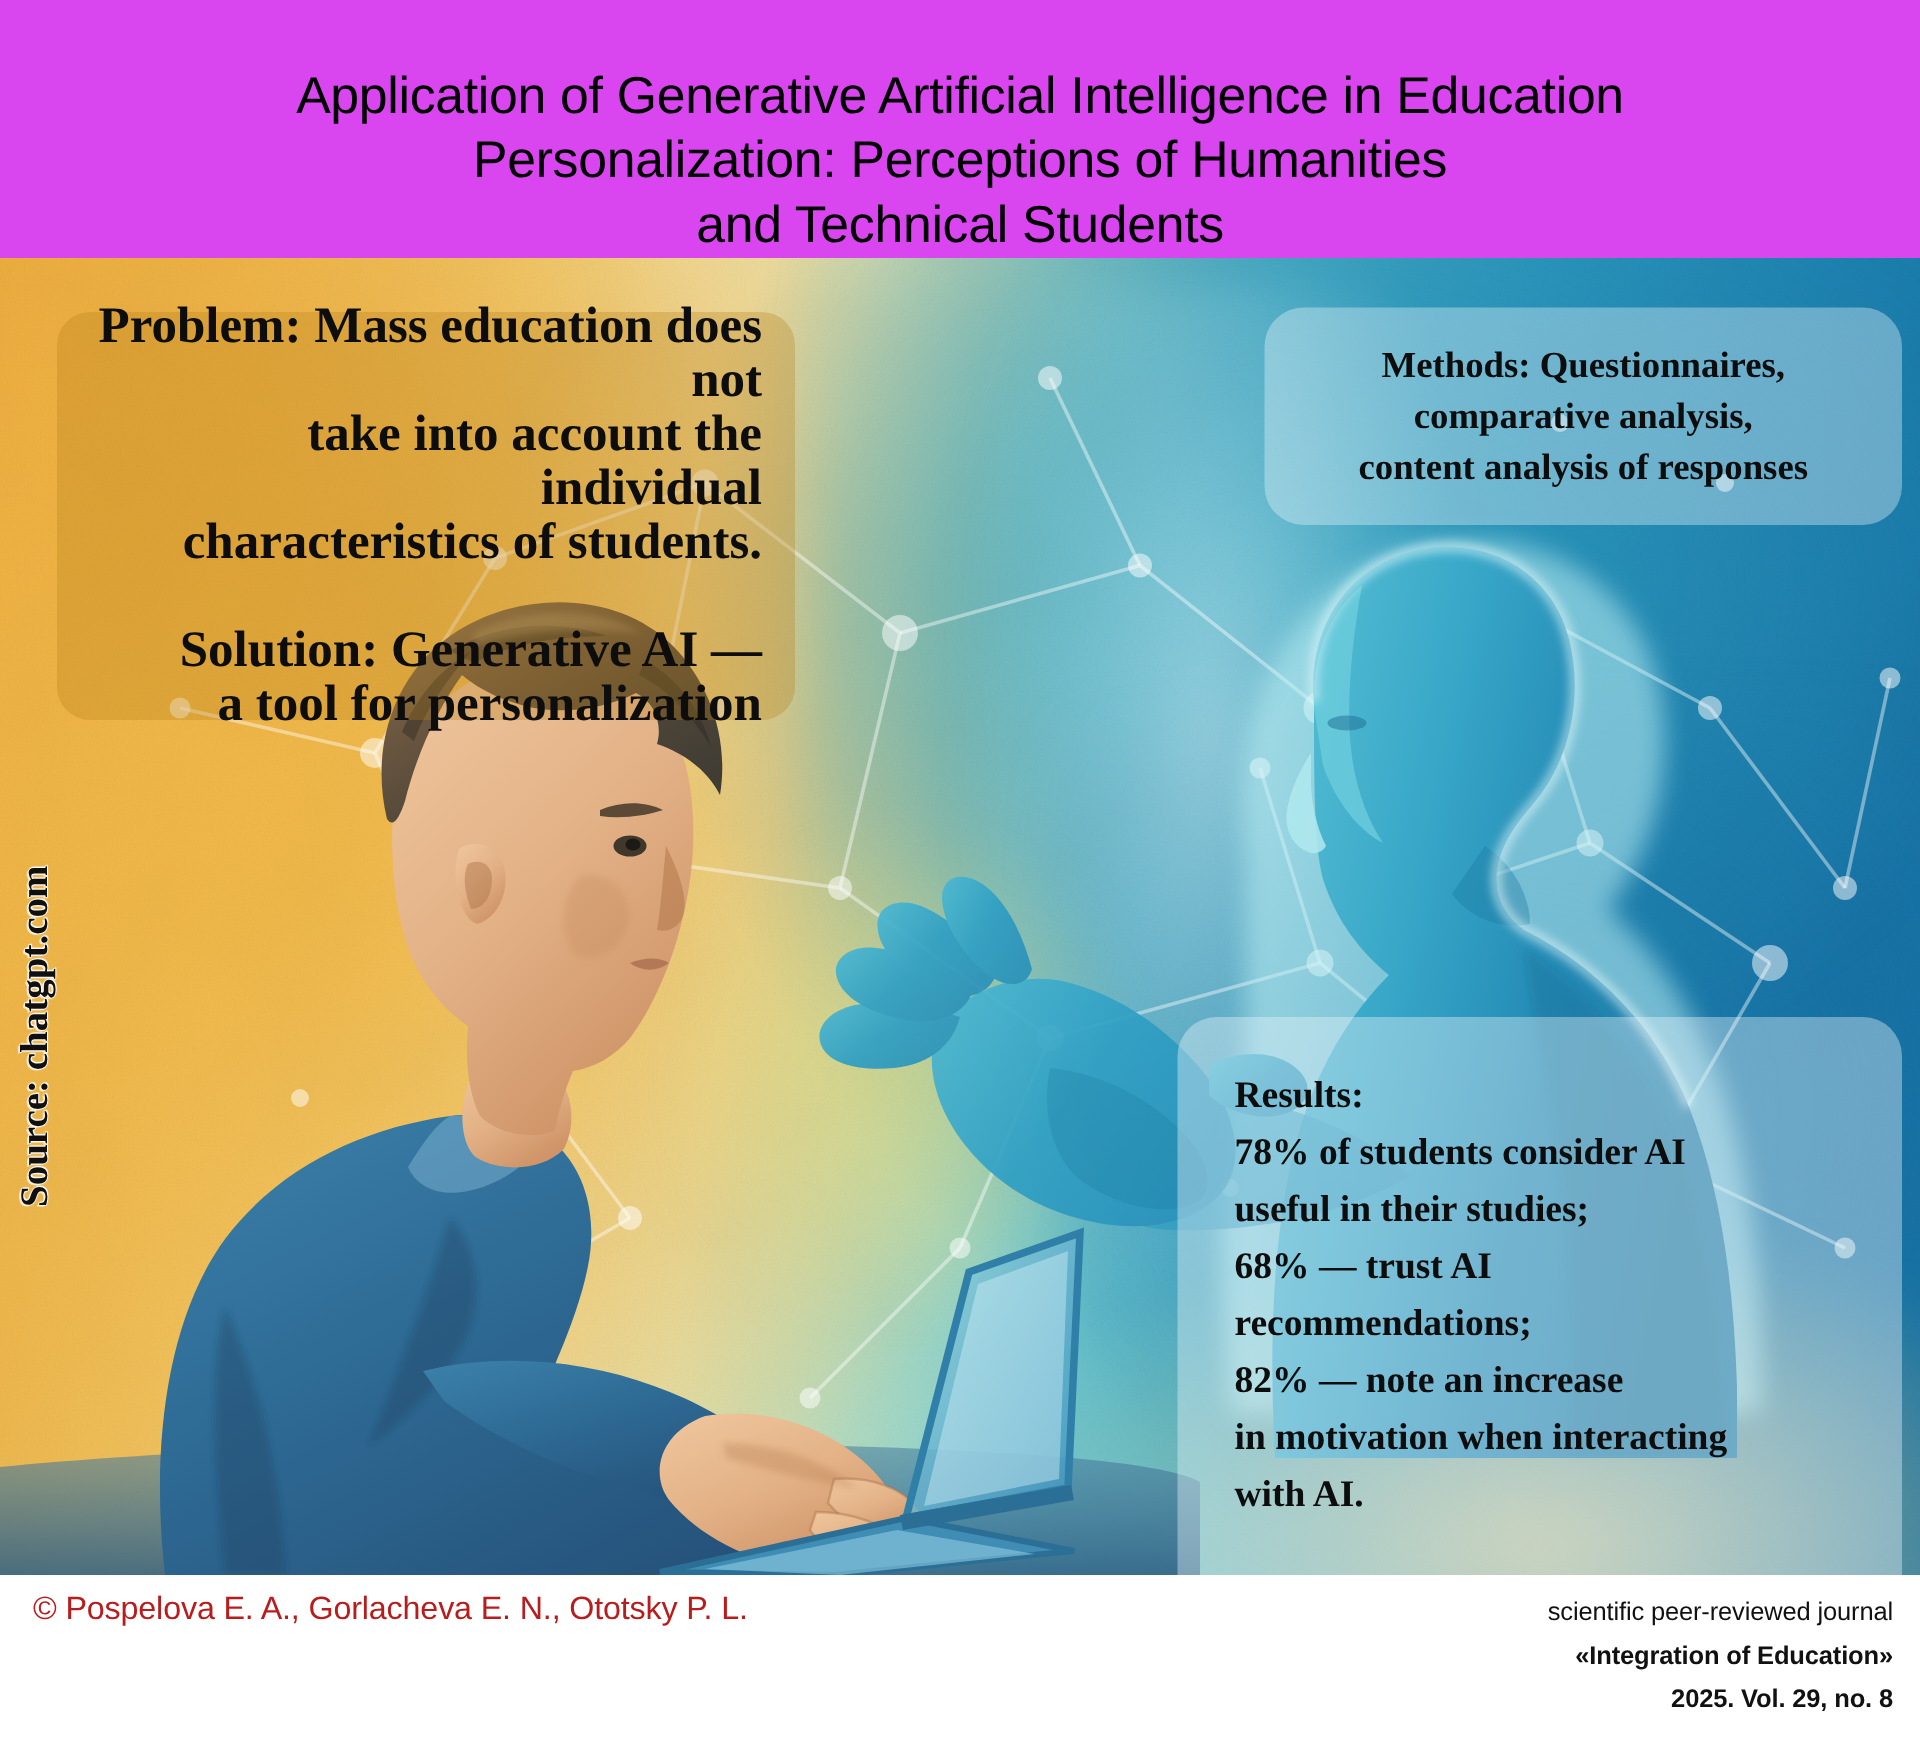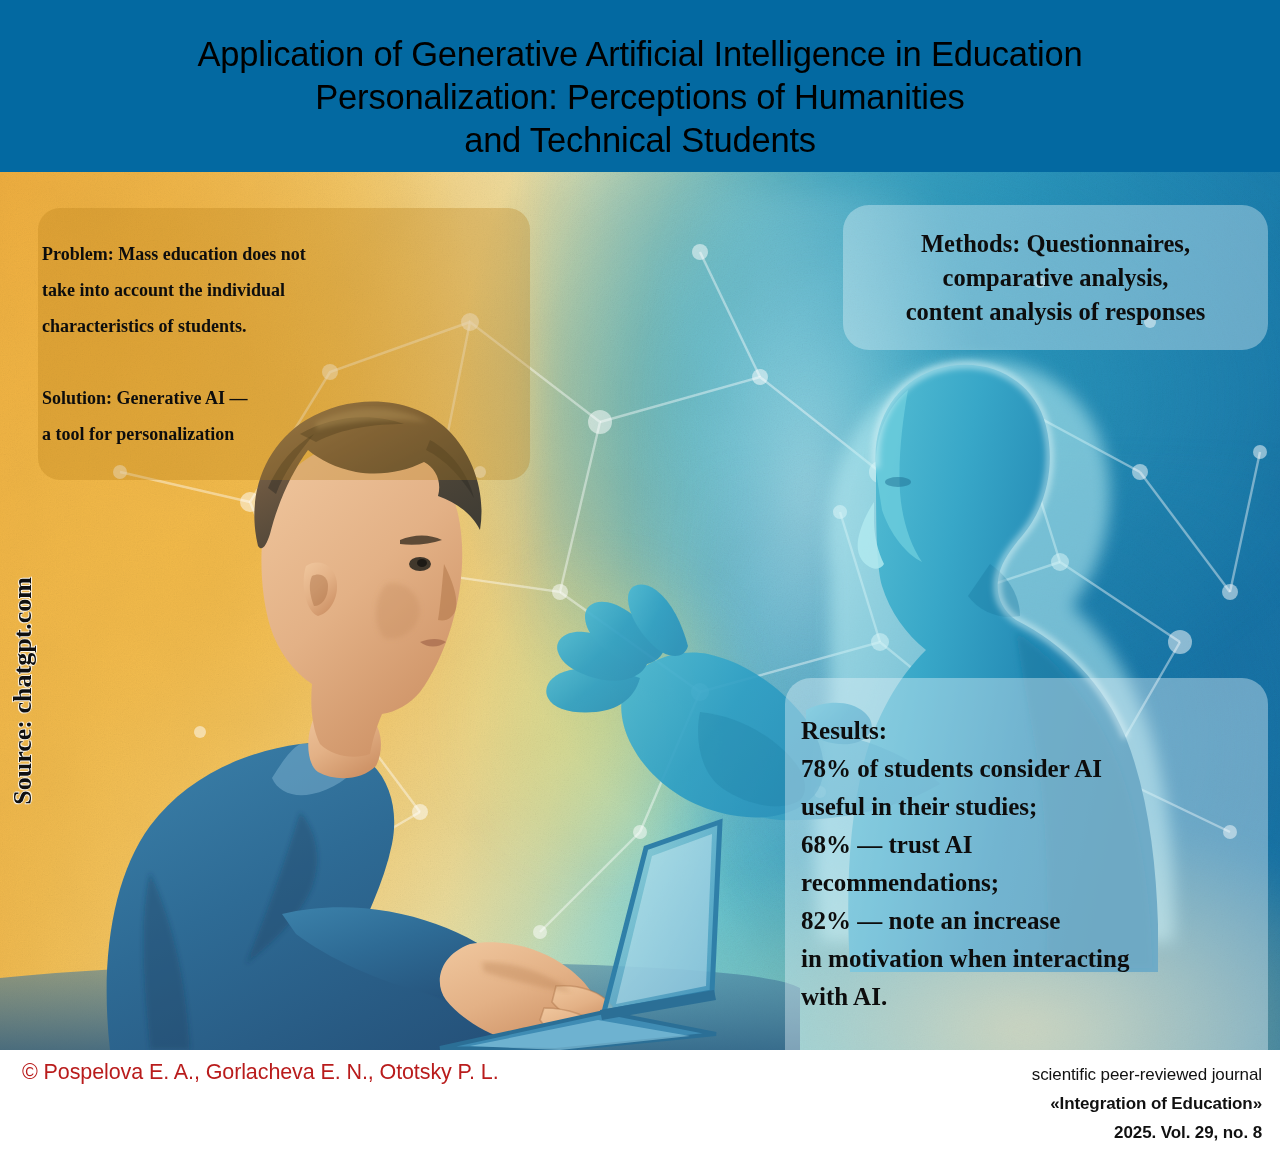--- a/index.html
+++ b/index.html
@@ -5,22 +5,22 @@
   html,body{margin:0;padding:0;background:#ffffff;}
   body{
     width:1280px;height:1163px;
     font-family:"Liberation Sans", sans-serif;
     overflow:hidden;position:relative;
   }
 
   
   .title-block{
     position:absolute;left:0;top:0;width:1280px;height:172px;
-    display:flex;align-items:center;justify-content:center;
-    background:#0369a1;
+    display:flex;align-items:flex-end;justify-content:center;
+    background:#d946ef;
   }
   .title-text{
     text-align:center;
     font-size:34.5px;line-height:43px;
     color:#000000;font-weight:400;
     letter-spacing:-0.2px;
     margin-top:22px;
     font-family:"Liberation Sans", sans-serif;
     white-space:pre-line;
   }
@@ -101,40 +101,40 @@
     white-space:pre-line;
   }
 
   .panel-problem{
     left:38px;top:36px;width:492px;height:272px;
     background:rgba(183,126,24,0.30);
     border-radius:22px;
     display:flex;align-items:center;justify-content:center;
   }
   .panel-problem .panel-text{
-    font-size:18px;line-height:36px;text-align:left;
-    width:100%;padding:0 4px;box-sizing:border-box;
+    font-size:34px;line-height:36px;text-align:right;
+    width:100%;padding:0 22px;box-sizing:border-box;
   }
 
   .panel-methods{
     left:843px;top:33px;width:425px;height:145px;
     background:rgba(229,245,250,0.38);
     border-radius:26px;
     display:flex;align-items:center;justify-content:center;
   }
   .panel-methods .panel-text{
     font-size:24.5px;line-height:34px;text-align:center;
     width:100%;padding:0 27px;box-sizing:border-box;
   }
 
   .panel-results{
     left:785px;top:506px;width:483px;height:469px;
     background:rgba(232,246,250,0.40);
     border-radius:26px 26px 30px 30px;
-    padding:34px 0 0 16px;
+    padding:34px 0 0 38px;
   }
   .panel-results .panel-text{
     font-size:25px;line-height:38px;text-align:left;
   }
 
   
   .source-credit{
     position:absolute;left:8px;top:405px;
     transform-origin:left top;
     transform:rotate(-90deg) translate(-100%,0);

